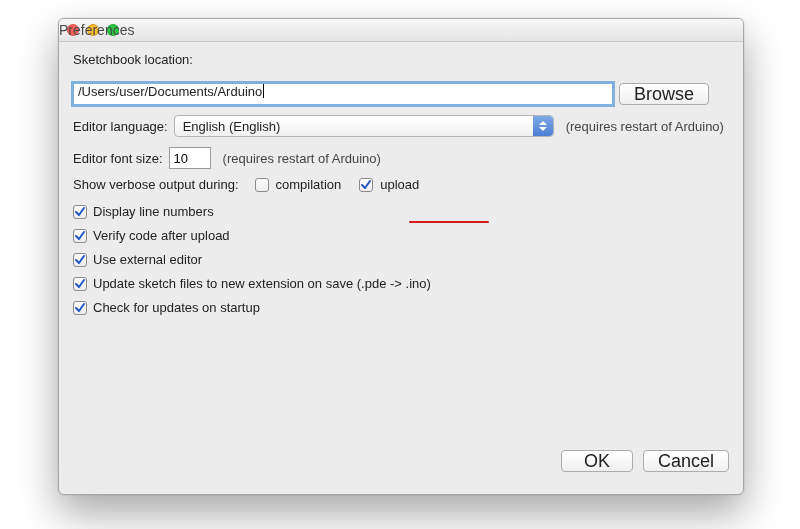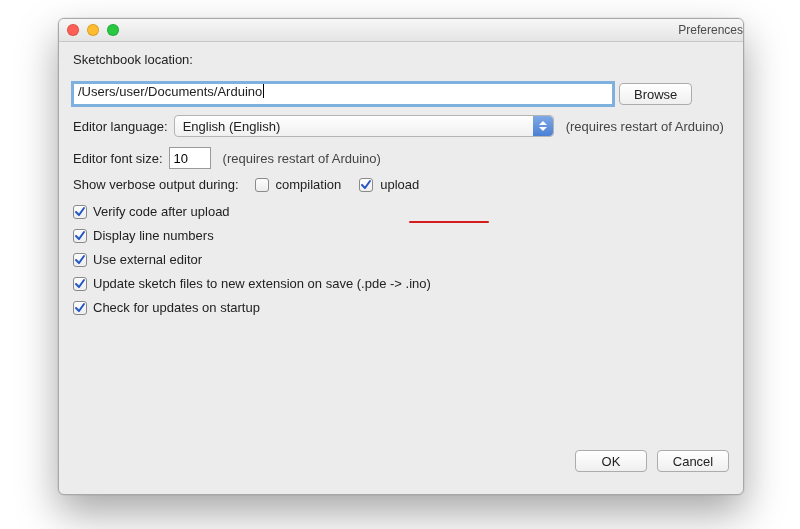--- a/index.html
+++ b/index.html
@@ -40,22 +40,22 @@
   .tl {
     width: 12px; height: 12px; border-radius: 50%;
     box-shadow: inset 0 0 0 1px rgba(0,0,0,0.15);
   }
   .tl.red { background: #ff5f57; }
   .tl.yellow { background: #febc2e; }
   .tl.green { background: #28c840; }
   .titletext {
     position: absolute;
     left: 0; right: 0;
-    text-align: right;
-    font-size: 12px;
+    text-align: left;
+    font-size: 14px;
     color: #4a4a4a;
     pointer-events: none;
   }
   .body {
     padding: 10px 14px 14px 14px;
   }
   .row {
     display: flex;
     align-items: center;
     margin-bottom: 8px;
@@ -84,21 +84,21 @@
   .sketchbook-input-wrap {
     width: 540px;
   }
   .mac-button {
     height: 22px;
     padding: 0 14px;
     border-radius: 4px;
     border: 1px solid #acacac;
     background: linear-gradient(#ffffff, #efefef);
     font-family: inherit;
-    font-size: 13px;
+    font-size: 18px;
     color: #222;
     cursor: default;
     box-shadow: 0 1px 0 rgba(255,255,255,0.6) inset;
   }
   .select-wrap {
     position: relative;
     width: 380px;
     height: 22px;
   }
   .select-face {
@@ -250,29 +250,29 @@
       <span>upload</span>
     </div>
 
     <div id="options-container">
         <div class="check-row">
           <span class="checkbox checked">
             <svg viewBox="0 0 12 12">
               <path d="M2 6 L5 9 L10 2" stroke="#2555c5" stroke-width="2" fill="none" stroke-linecap="round" stroke-linejoin="round"></path>
             </svg>
           </span>
+          <span>Display line numbers</span>
+        </div>
+        <div class="check-row">
+          <span class="checkbox checked">
+            <svg viewBox="0 0 12 12">
+              <path d="M2 6 L5 9 L10 2" stroke="#2555c5" stroke-width="2" fill="none" stroke-linecap="round" stroke-linejoin="round"></path>
+            </svg>
+          </span>
           <span>Verify code after upload</span>
-        </div>
-        <div class="check-row">
-          <span class="checkbox checked">
-            <svg viewBox="0 0 12 12">
-              <path d="M2 6 L5 9 L10 2" stroke="#2555c5" stroke-width="2" fill="none" stroke-linecap="round" stroke-linejoin="round"></path>
-            </svg>
-          </span>
-          <span>Display line numbers</span>
         </div>
         <div class="check-row">
           <span class="checkbox checked">
             <svg viewBox="0 0 12 12">
               <path d="M2 6 L5 9 L10 2" stroke="#2555c5" stroke-width="2" fill="none" stroke-linecap="round" stroke-linejoin="round"></path>
             </svg>
           </span>
           <span>Use external editor</span>
         </div>
         <div class="check-row">

